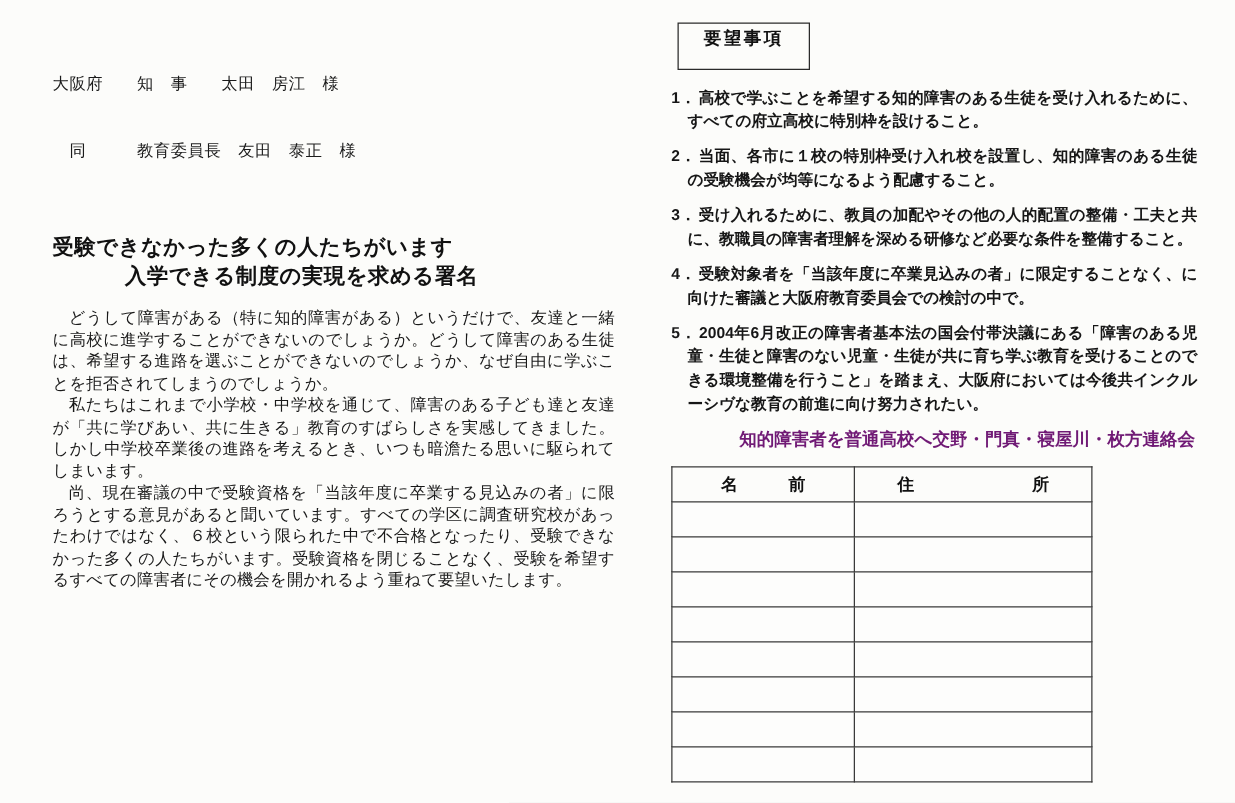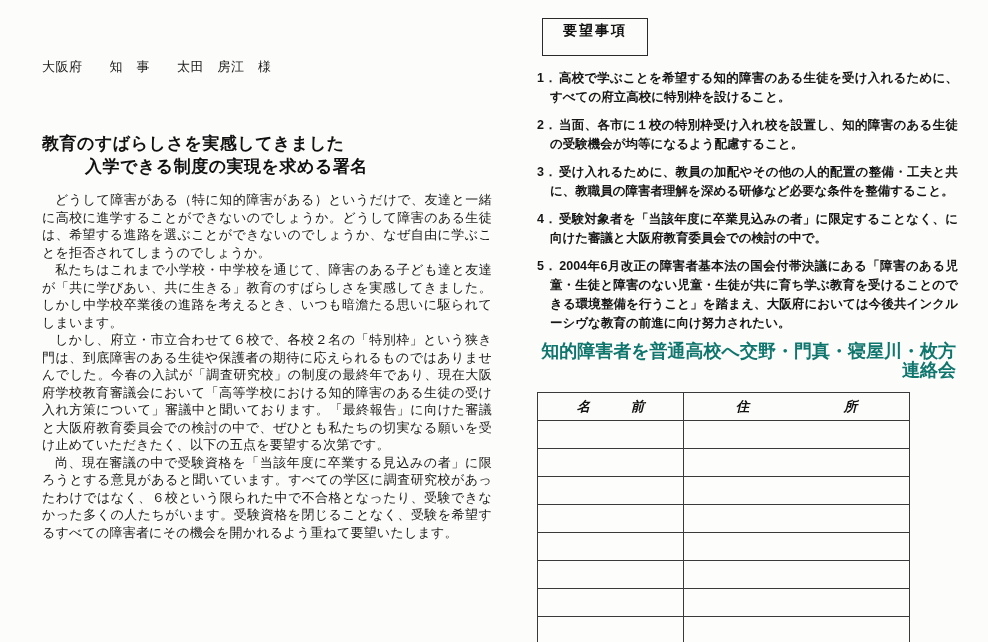--- a/index.html
+++ b/index.html
@@ -26,21 +26,21 @@
     letter-spacing:.5px;
     color:#1b1b1b;
   }
   .petition-title{
     margin-top:20px;
     font-size:17px;font-weight:bold;
     line-height:23px;
     letter-spacing:.5px;
     color:#111;
   }
-  .petition-title .t2{margin-left:43px;}
+  .petition-title .t2{margin-left:58px;}
   .petition-body{
     margin-top:13px;
     font-family:"Liberation Serif","DejaVu Serif",serif;
     font-size:13px;
     line-height:17.5px;
     text-align:justify;
     letter-spacing:.2px;
     color:#191919;
   }
   .petition-body p{
@@ -77,31 +77,30 @@
     text-align:right;
     padding-right:24px;
     font-size:13px;font-weight:bold;
     letter-spacing:1px;
     line-height:18px;
     color:#161616;
   }
   .org-line{
     text-align:right;
     padding-right:2px;
-    font-size:18px;font-weight:bold;
+    font-size:14px;font-weight:bold;
     line-height:19px;
-    color:#0f766e;
+    color:#701a75;
   }
   
   table.sig{
     margin-top:12px;
     border-collapse:collapse;
-    width:373px;
+    width:337px;
     table-layout:fixed;
-    font-style:italic;
   }
   table.sig th, table.sig td{
     border:1.6px solid #3a3a3a;
     padding:0;
   }
   table.sig th{
     height:27px;
     font-size:13.5px;font-weight:bold;
     text-align:center;
     white-space:pre;
@@ -112,31 +111,31 @@
 </style>
 </head>
 <body>
 
 <div class="page">
 
   <div class="col-left">
 
     <div class="addressees">
       <div>大阪府　　知　事　　太田　房江　様</div>
+      <div>　同　　　教育委員長　友田　泰正　様</div>
     </div>
 
     <div class="petition-title">
-      <div class="t1">教育のすばらしさを実感してきました</div>
+      <div class="t1">受験できなかった多くの人たちがいます</div>
       <div class="t2">入学できる制度の実現を求める署名</div>
     </div>
 
     <div class="petition-body">
       <p>どうして障害がある（特に知的障害がある）というだけで、友達と一緒に高校に進学することができないのでしょうか。どうして障害のある生徒は、希望する進路を選ぶことができないのでしょうか、なぜ自由に学ぶことを拒否されてしまうのでしょうか。</p>
       <p>私たちはこれまで小学校・中学校を通じて、障害のある子ども達と友達が「共に学びあい、共に生きる」教育のすばらしさを実感してきました。しかし中学校卒業後の進路を考えるとき、いつも暗澹たる思いに駆られてしまいます。</p>
-      <p>しかし、府立・市立合わせて６校で、各校２名の「特別枠」という狭き門は、到底障害のある生徒や保護者の期待に応えられるものではありませんでした。今春の入試が「調査研究校」の制度の最終年であり、現在大阪府学校教育審議会において「高等学校における知的障害のある生徒の受け入れ方策について」審議中と聞いております。「最終報告」に向けた審議と大阪府教育委員会での検討の中で、ぜひとも私たちの切実なる願いを受け止めていただきたく、以下の五点を要望する次第です。</p>
       <p>尚、現在審議の中で受験資格を「当該年度に卒業する見込みの者」に限ろうとする意見があると聞いています。すべての学区に調査研究校があったわけではなく、６校という限られた中で不合格となったり、受験できなかった多くの人たちがいます。受験資格を閉じることなく、受験を希望するすべての障害者にその機会を開かれるよう重ねて要望いたします。</p>
     </div>
 
   </div>
 
   <div class="col-right">
 
     <div class="req-box">要望事項</div>
 
     <div>

